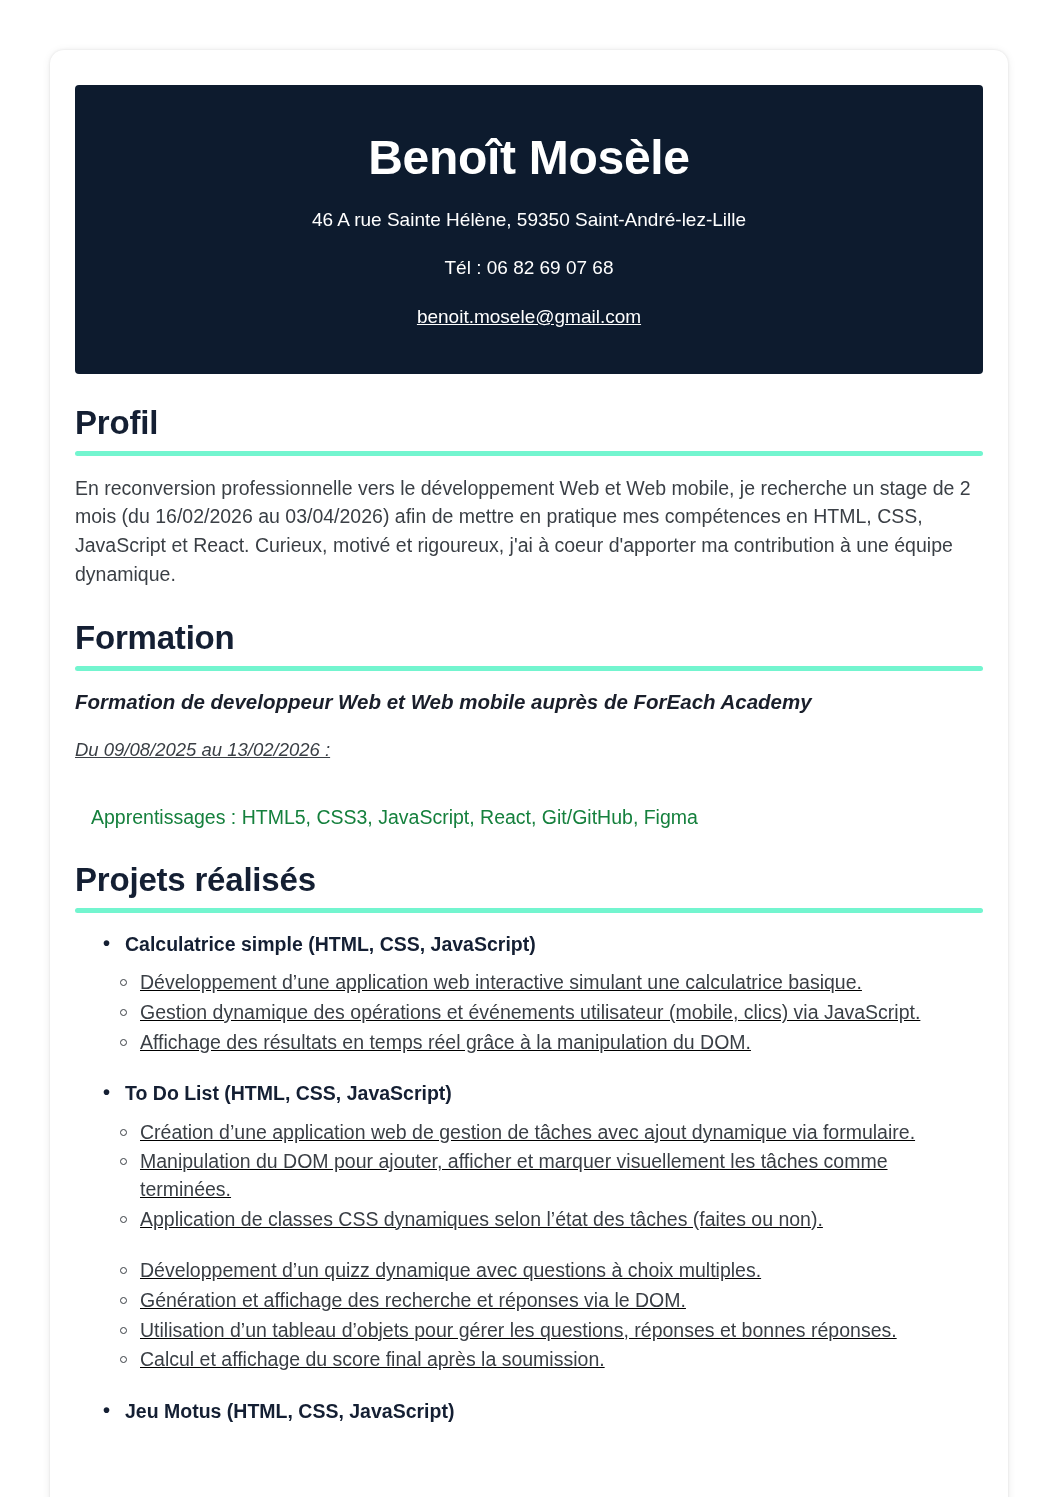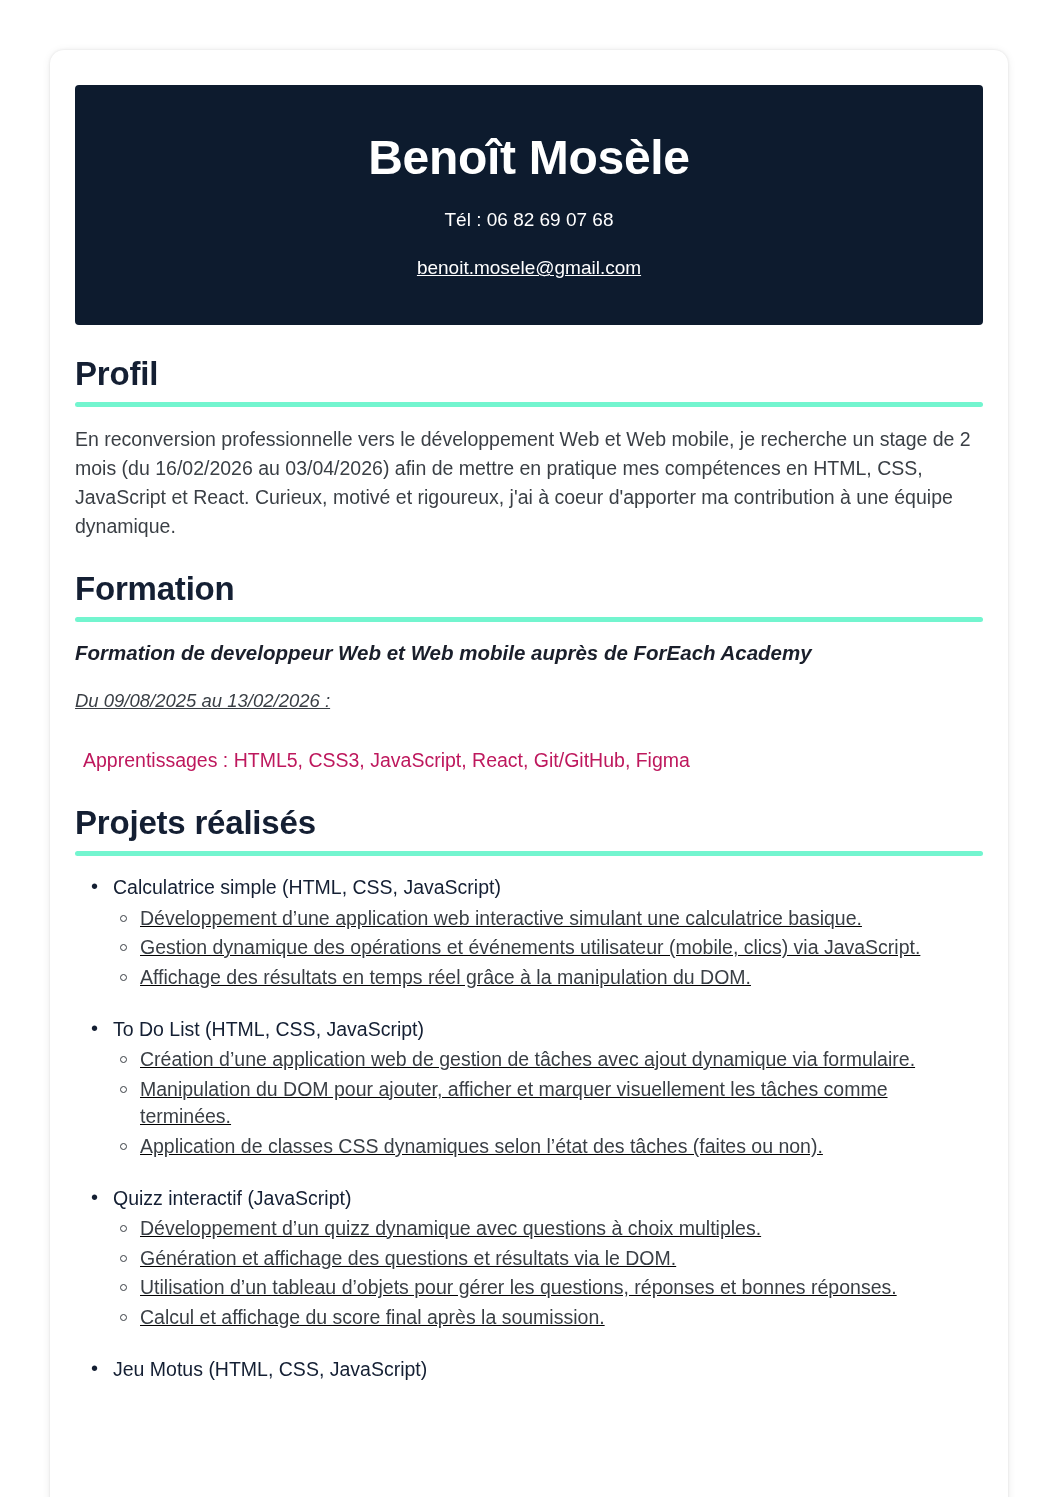--- a/index.html
+++ b/index.html
@@ -98,42 +98,42 @@
   }
   .edu-dates {
     color: #3a3f45;
     font-size: 18.5px;
     font-style: italic;
     text-decoration: underline;
     margin: 0 0 26px 0;
     display: inline-block;
   }
   .edu-learnings {
-    color: #be185d;
+    color: #15803d;
     font-size: 19.5px;
     line-height: 1.45;
-    margin: 8px;
+    margin: 16px;
   }
 
   
   ul.projects {
     list-style: none;
     margin: 4px 0 0 0;
     padding: 0 0 0 38px;
   }
   ul.projects > li { margin-bottom: 24px; }
   ul.projects > li:last-child { margin-bottom: 0; }
 
   .project-title {
     color: #141f33;
     font-size: 19.5px;
-    font-weight: normal;
+    font-weight: bold;
     position: relative;
     line-height: 1.35;
-    margin: 0;
+    margin: 12px;
   }
   .project-title::before {
     content: "•";
     position: absolute;
     left: -22px;
     top: -1px;
     font-size: 20px;
     color: #141f33;
   }
 
@@ -163,20 +163,21 @@
     box-sizing: border-box;
   }
 </style>
 </head>
 <body>
 
 <div class="page-sheet">
 
   <div class="header-card">
     <div class="cv-name">Benoît Mosèle</div>
+    <div class="cv-contact-line">46 A rue Sainte Hélène, 59350 Saint-André-lez-Lille</div>
     <div class="cv-contact-line">Tél : 06 82 69 07 68</div>
     <div class="cv-contact-line">
       <a class="cv-email" href="#">benoit.mosele@gmail.com</a>
     </div>
   </div>
 
   <div class="content">
 
     <div class="section">
       <h2 class="section-title">Profil</h2>
@@ -206,24 +207,23 @@
           </li>
           <li>
             <div class="project-title">To Do List (HTML, CSS, JavaScript)</div>
             <ul class="details">
               <li>Création d’une application web de gestion de tâches avec ajout dynamique via formulaire.</li>
               <li>Manipulation du DOM pour ajouter, afficher et marquer visuellement les tâches comme terminées.</li>
               <li>Application de classes CSS dynamiques selon l’état des tâches (faites ou non).</li>
             </ul>
           </li>
           <li>
-            <div class="project-title">Quizz interactif (JavaScript)</div>
             <ul class="details">
               <li>Développement d’un quizz dynamique avec questions à choix multiples.</li>
-              <li>Génération et affichage des questions et résultats via le DOM.</li>
+              <li>Génération et affichage des recherche et réponses via le DOM.</li>
               <li>Utilisation d’un tableau d’objets pour gérer les questions, réponses et bonnes réponses.</li>
               <li>Calcul et affichage du score final après la soumission.</li>
             </ul>
           </li>
           <li>
             <div class="project-title">Jeu Motus (HTML, CSS, JavaScript)</div>
           </li>
         </ul>
     </div>
 

